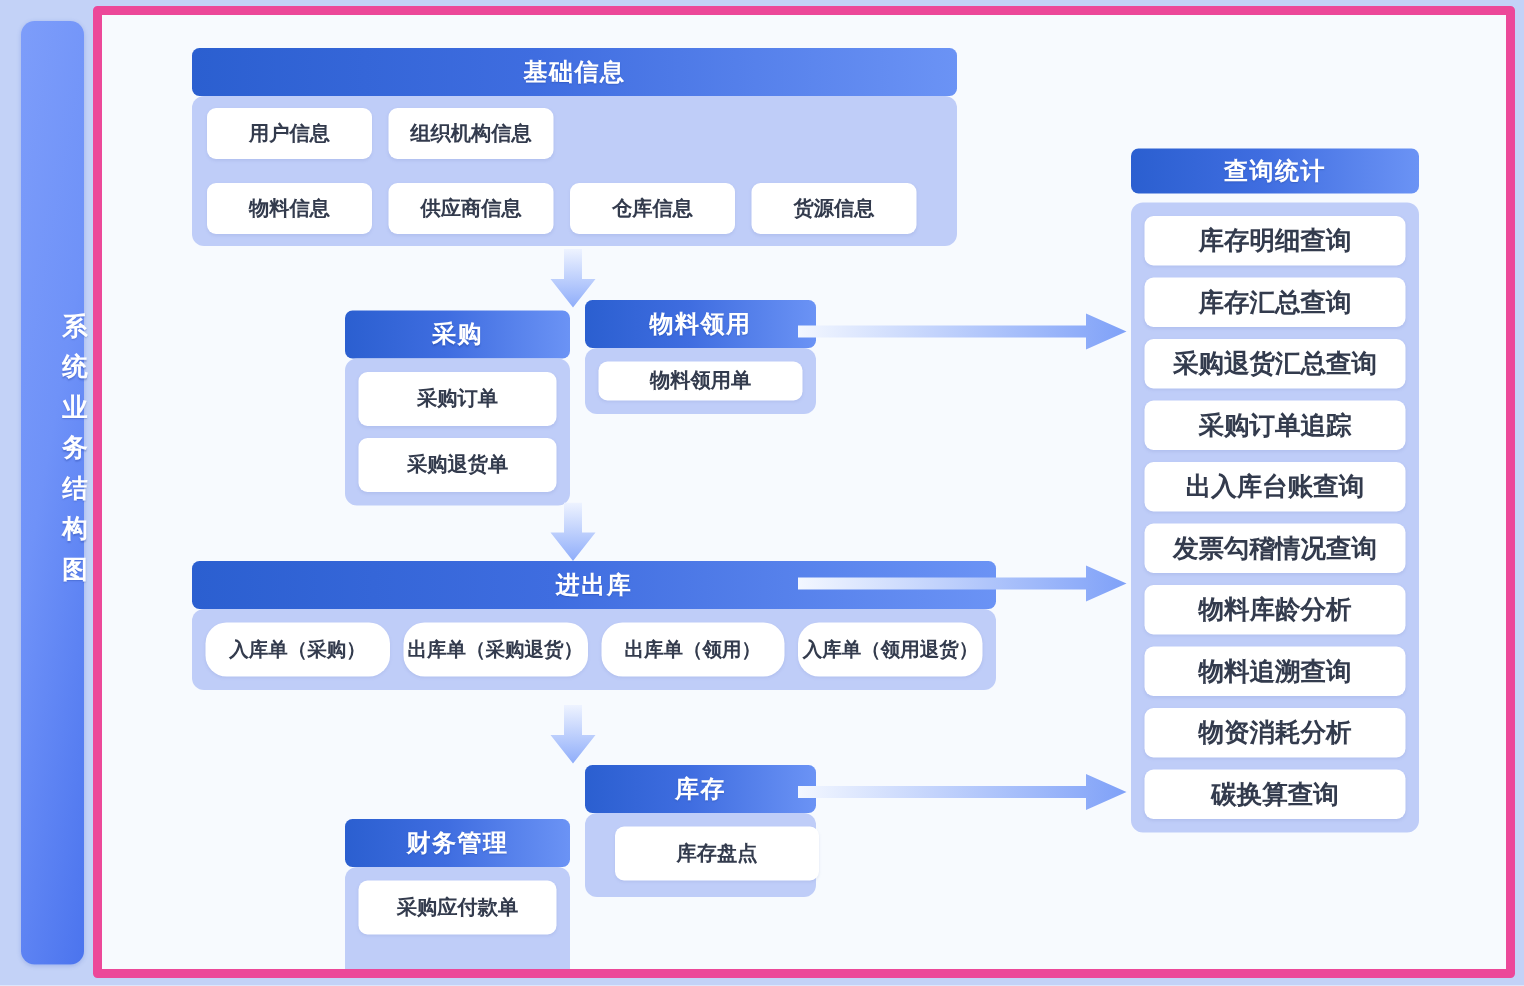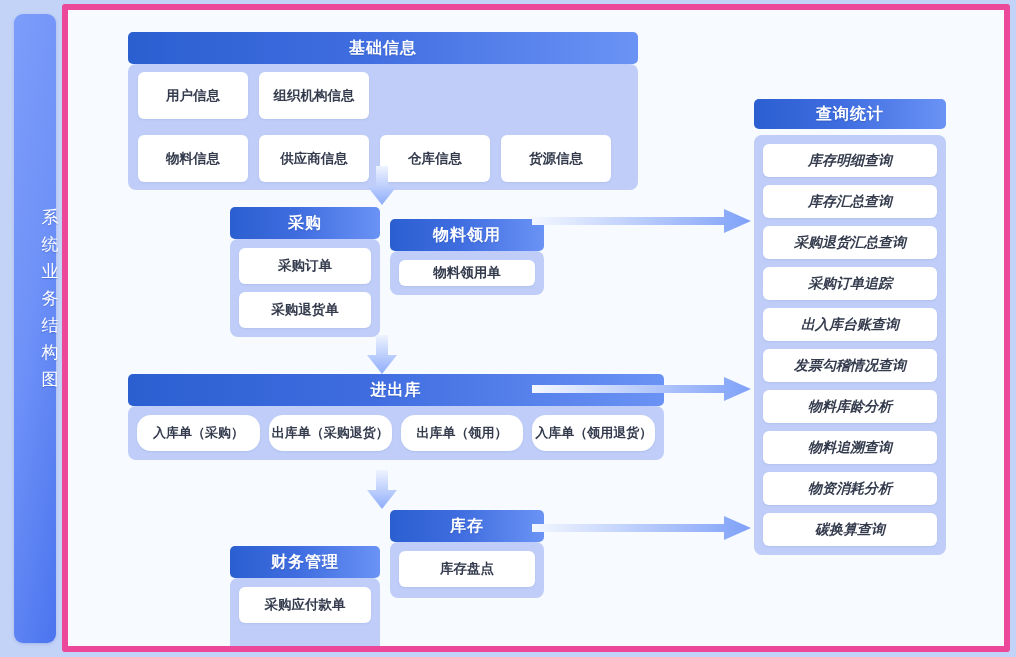--- a/index.html
+++ b/index.html
@@ -13,21 +13,21 @@
 
   
   .sidebar{
     position:absolute;left:14px;top:14px;width:42px;height:629px;
     border-radius:9px;
     background:linear-gradient(100deg,#7d9dfa 0%,#6f92f8 45%,#4b74ee 100%);
     display:flex;align-items:center;justify-content:center;
     box-shadow:0 1px 3px rgba(60,90,190,.25);
   }
   .sidebar-text{
-    color:#ffffff;font-size:17px;font-weight:400;line-height:27px;
+    color:#ffffff;font-size:17px;font-weight:700;line-height:27px;
     letter-spacing:1px;text-align:center;width:22px;
     margin-top:-60px;
     white-space:normal;word-break:break-all;
     text-shadow:0 1px 1px rgba(40,70,160,.35);
     margin-left:31px;
   }
 
   
   .panel{
     position:absolute;left:62px;top:4px;width:948px;height:648px;
@@ -53,58 +53,58 @@
     background:#bfcdf8;border-radius:8px;
     padding:8px;
     display:flex;flex-wrap:wrap;
     gap:7px;
   }
   .card{
     box-sizing:border-box;
     background:#ffffff;border-radius:6px;
     color:#333b4d;font-size:13.5px;font-weight:600;
     display:flex;align-items:center;justify-content:center;
-    height:47px;
+    height:34px;
     box-shadow:0 1px 2px rgba(120,140,200,.18);
     text-align:center;
   }
 
   
   .g-base{position:absolute;left:60px;top:22px;width:510px;}
   .g-base .body{padding:8px 10px;}
   .g-base .card{width:110px;}
   .g-base .row{display:flex;gap:11px;width:100%;}
   .g-base .row+.row{margin-top:9px;}
 
   
   .g-buy{position:absolute;left:162px;top:197px;width:150px;}
   .g-buy .body{flex-direction:column;padding:9px;gap:8px;}
   .g-buy .card{width:100%;height:36px;}
-  .g-mat{position:absolute;left:322px;top:209px;width:154px;}
+  .g-mat{position:absolute;left:322px;top:190px;width:154px;}
   .g-mat .body{flex-direction:column;padding:9px;gap:8px;height:44px;}
   .g-mat .card{width:100%;height:36px;}
 
   
   .g-io{position:absolute;left:60px;top:364px;width:536px;}
   .g-io .body{padding:9px;gap:9px;flex-wrap:nowrap;}
   .g-io .card{flex:1 1 0;height:36px;font-size:13px;border-radius:14px;}
 
   
   .g-fin{position:absolute;left:162px;top:500px;width:150px;margin-top:36px;}
   .g-fin .body{flex-direction:column;padding:9px;gap:24px;}
   .g-fin .card{width:100%;height:36px;}
   .g-inv{position:absolute;left:322px;top:500px;width:154px;}
   .g-inv .body{flex-direction:column;padding:9px;gap:8px;height:56px;}
-  .g-inv .card{width:100%;height:36px;}
+  .g-inv .card{width:100%;height:36px;margin-left:11px;}
 
   
   .g-qry{position:absolute;left:686px;top:89px;width:192px;}
   .g-qry .hdr{height:30px;}
   .g-qry .body{flex-direction:column;padding:9px;gap:8px;margin-top:6px;}
-  .g-qry .card{width:100%;height:33px;font-size:14px;font-style:italic;}
+  .g-qry .card{width:100%;height:33px;font-size:17px;}
 
   
   .arrow-down{position:absolute;width:34px;height:40px;}
   .a-d1{left:297px;top:156px;}
   .a-d2{left:297px;top:325px;}
   .a-d3{left:297px;top:460px;}
   .arrow-right{position:absolute;height:26px;width:220px;}
   .a-r1{left:464px;top:198px;}
   .a-r2{left:464px;top:366px;}
   .a-r3{left:464px;top:505px;}

